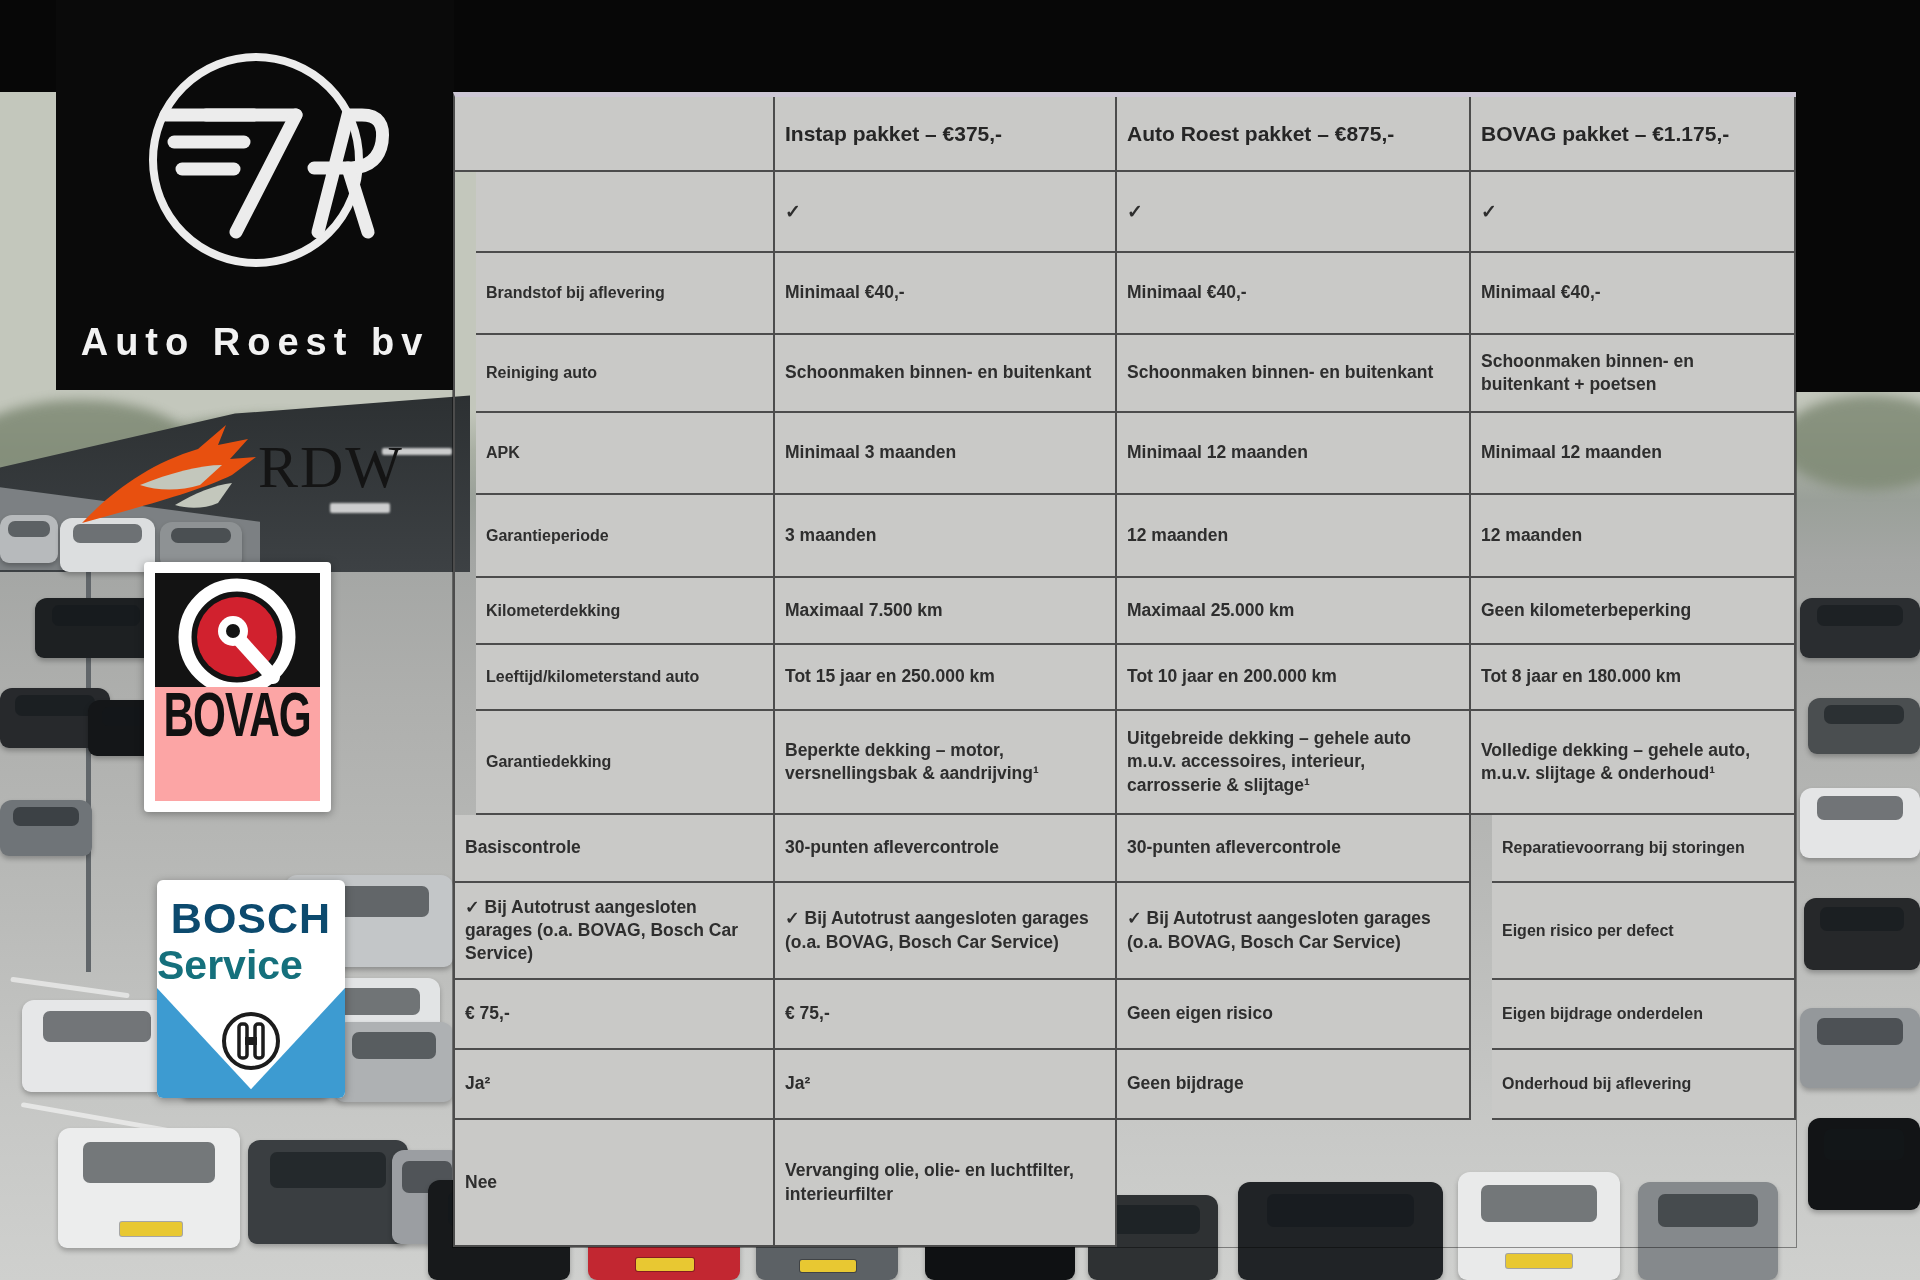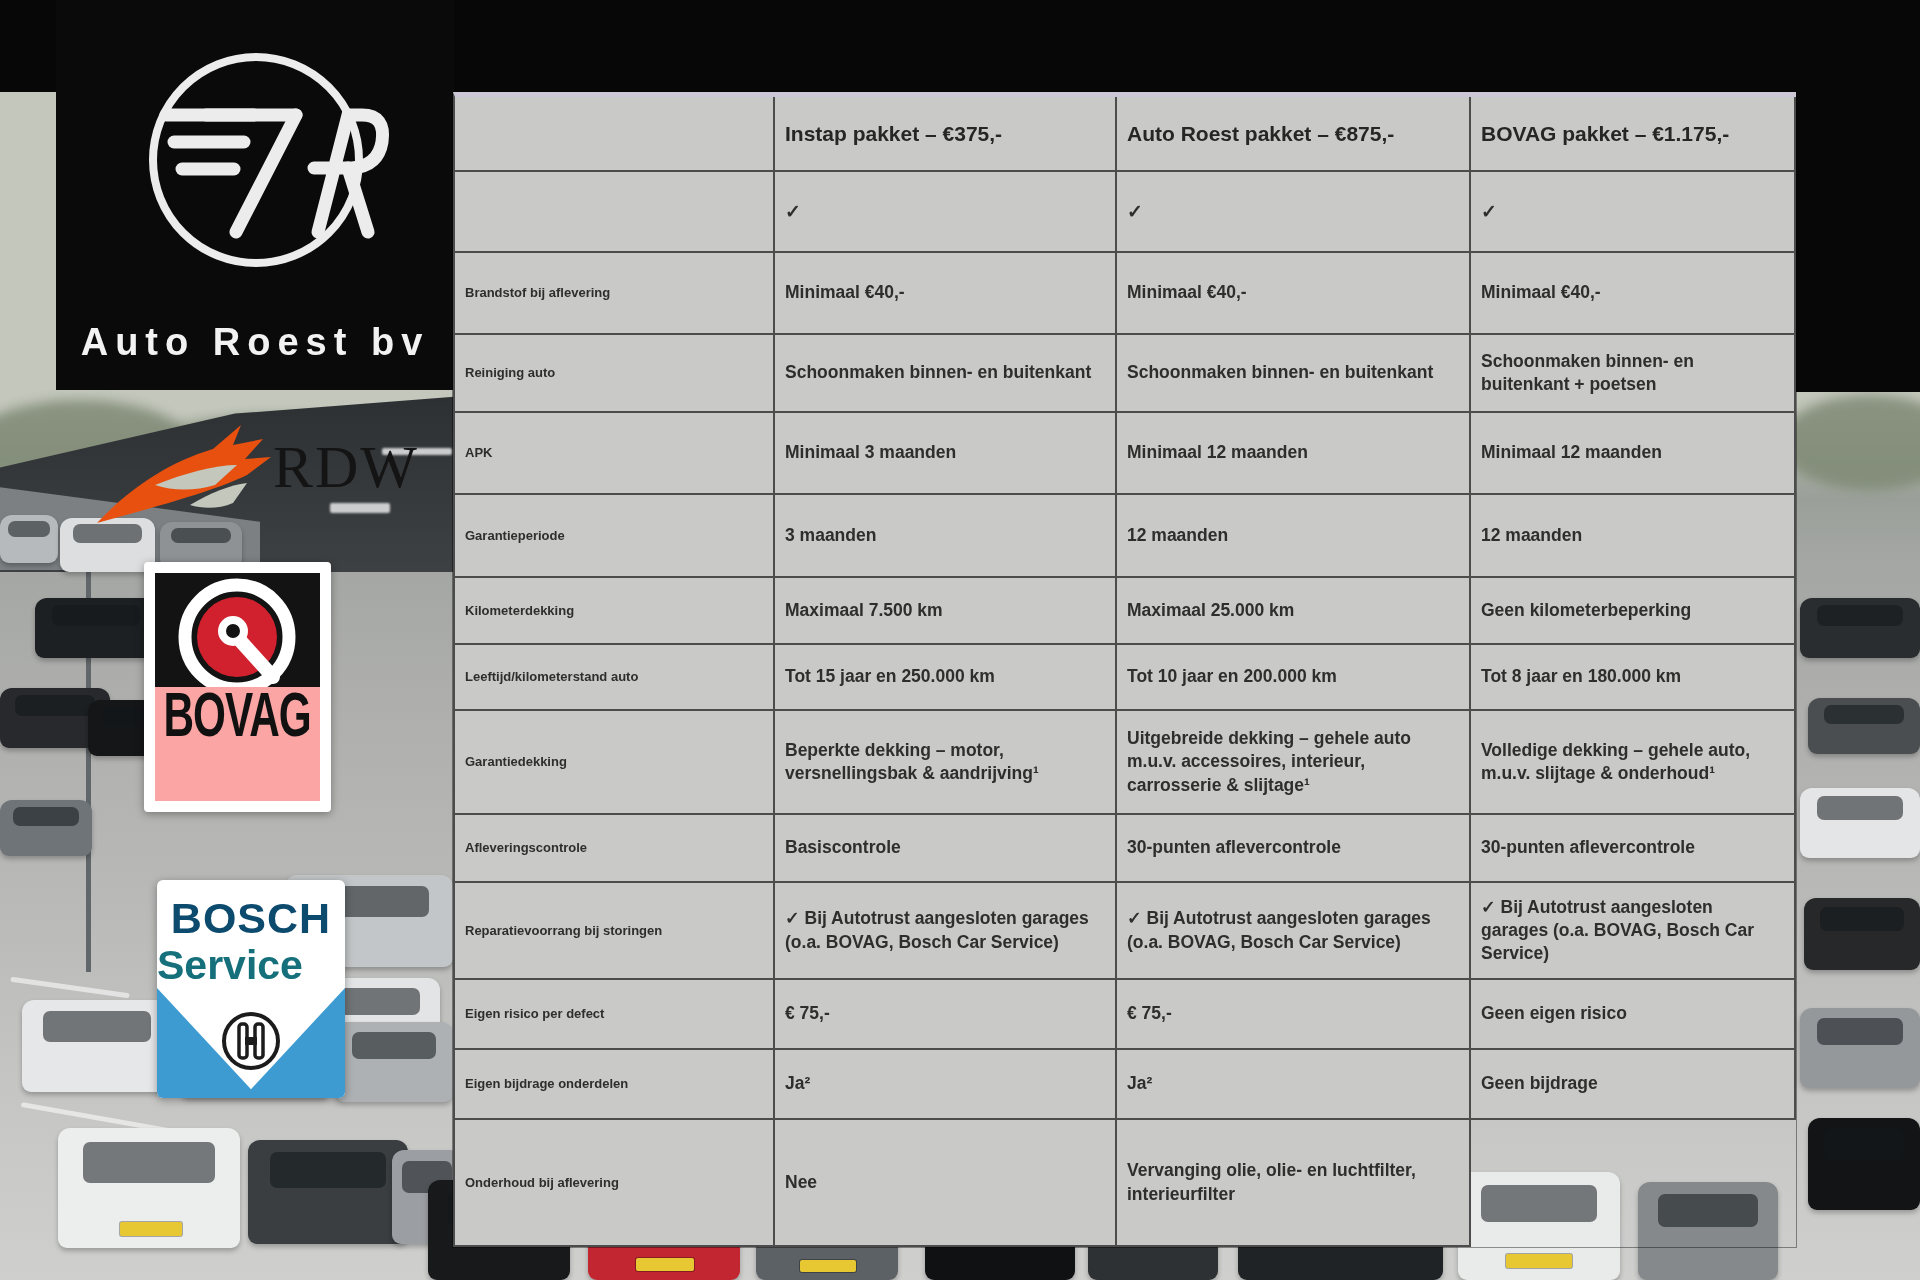--- a/index.html
+++ b/index.html
@@ -26,21 +26,21 @@
     background:rgba(18,24,28,.55);border-radius:7px;}
   .plate{position:absolute;background:#e8c832;border-radius:2px;box-shadow:0 0 0 1px rgba(0,0,0,.3);}
   .lotline{position:absolute;background:rgba(255,255,255,.55);height:5px;border-radius:3px;}
   
   .black-top{position:absolute;left:0;top:0;width:1920px;height:92px;background:#070707;}
   .black-right{position:absolute;left:1793px;top:0;width:127px;height:392px;background:#070707;}
   .black-logo-box{position:absolute;left:56px;top:0;width:398px;height:390px;background:#0a0a0a;}
   .company-name{position:absolute;left:0;right:0;bottom:26px;text-align:center;color:#f2f2f2;
     font-size:38px;font-weight:bold;letter-spacing:7px;}
   
-  .rdw{position:absolute;left:95px;top:415px;width:330px;height:115px;}
+  .rdw{position:absolute;left:80px;top:415px;width:330px;height:115px;}
   .rdw-text{position:absolute;right:6px;top:18px;font-family:"Liberation Serif",serif;
     font-size:60px;color:#141414;letter-spacing:2px;}
   
   .bovag{position:absolute;left:144px;top:562px;width:187px;height:250px;background:#fff;
     border-radius:4px;box-shadow:0 2px 8px rgba(0,0,0,.35);}
   .bovag .blk{position:absolute;left:11px;top:11px;right:11px;height:128px;background:#131313;}
   .bovag .yel{position:absolute;left:11px;bottom:11px;right:11px;height:114px;background:#fca5a5;
     display:flex;align-items:flex-start;justify-content:center;}
   .bovag .yel span{font-weight:bold;font-size:46px;color:#111;transform:scale(.92,1.35);letter-spacing:-1px;}
   
@@ -57,21 +57,21 @@
   
   .pkg-table{position:absolute;left:453px;top:92px;width:1341px;
     border-top:5px solid #cdc7d5;border-left:2px solid #4c4c4c;
     display:grid;grid-template-columns:320px 342px 354px 325px;
     grid-template-rows:75px 81px 82px 78px 82px 83px 67px 66px 104px 68px 97px 70px 70px 127px;
     box-shadow:0 0 0 1px rgba(0,0,0,.4);}
   .cell{background:#c9c9c7;border-right:2px solid #4c4c4c;border-bottom:2px solid #4c4c4c;
     padding:6px 12px 6px 10px;display:flex;align-items:center;
     font-weight:bold;color:#2e2e2e;font-size:17.5px;line-height:1.32;}
   .cell.hdr{font-size:21px;color:#262626;}
-  .cell.lbl{font-size:13px;}
+  .cell.lbl{font-size:16px;margin-left:21px;}
   .cell.chk{font-size:19px;}
 </style>
 </head>
 <body>
 
 <div class="photo">
 
   <div class="trees" style="left:-30px;top:400px;width:220px;height:90px;"></div>
   <div class="trees" style="left:150px;top:415px;width:260px;height:70px;"></div>
   <div class="trees" style="left:1780px;top:395px;width:180px;height:95px;"></div>
@@ -282,21 +282,20 @@
   <div class="cell lbl">Leeftijd/kilometerstand auto</div>
   <div class="cell">Tot 15 jaar en 250.000 km</div>
   <div class="cell">Tot 10 jaar en 200.000 km</div>
   <div class="cell">Tot 8 jaar en 180.000 km</div>
 
   <div class="cell lbl">Garantiedekking</div>
   <div class="cell">Beperkte dekking – motor, versnellingsbak &amp; aandrijving¹</div>
   <div class="cell">Uitgebreide dekking – gehele auto m.u.v. accessoires, interieur, carrosserie &amp; slijtage¹</div>
   <div class="cell">Volledige dekking – gehele auto, m.u.v. slijtage &amp; onderhoud¹</div>
 
-  <div class="cell lbl">Afleveringscontrole</div>
   <div class="cell">Basiscontrole</div>
   <div class="cell">30-punten aflevercontrole</div>
   <div class="cell">30-punten aflevercontrole</div>
 
   <div class="cell lbl">Reparatievoorrang bij storingen</div>
   <div class="cell">✓ Bij Autotrust aangesloten garages (o.a. BOVAG, Bosch Car Service)</div>
   <div class="cell">✓ Bij Autotrust aangesloten garages (o.a. BOVAG, Bosch Car Service)</div>
   <div class="cell">✓ Bij Autotrust aangesloten garages (o.a. BOVAG, Bosch Car Service)</div>
 
   <div class="cell lbl">Eigen risico per defect</div>

